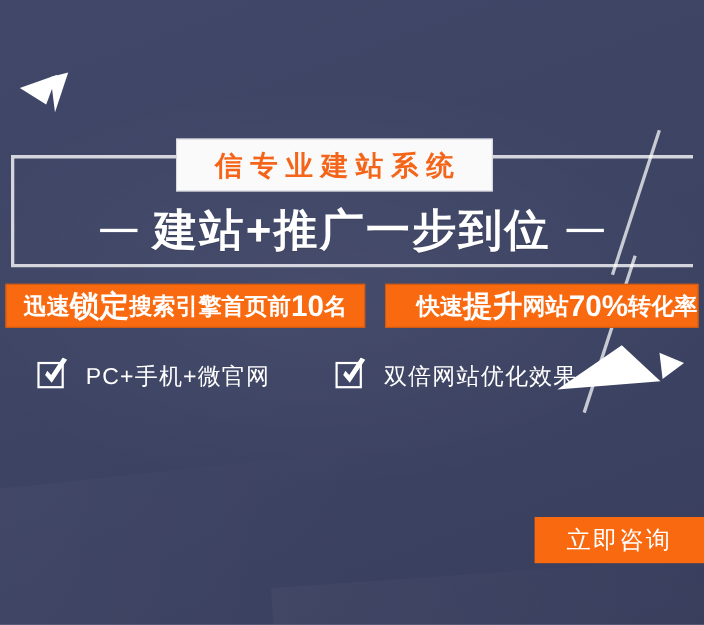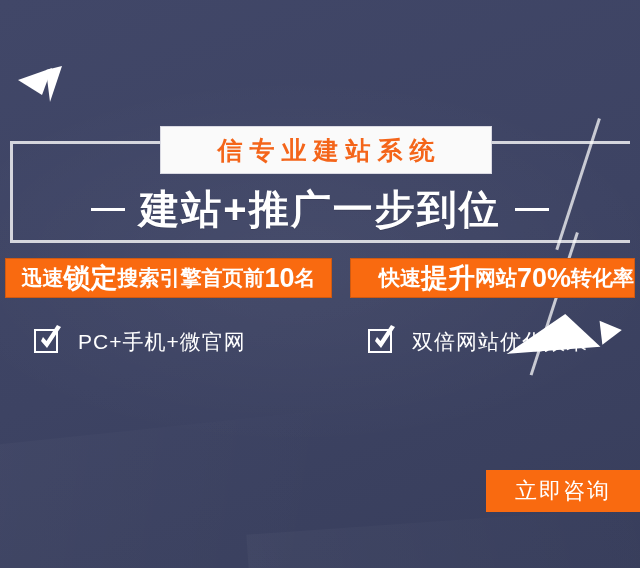--- a/index.html
+++ b/index.html
@@ -66,21 +66,21 @@
     left: 250px; top: 520px;
     width: 420px; height: 120px;
     background: linear-gradient(80deg, rgba(255,255,255,0.03), rgba(255,255,255,0));
     transform: rotate(-4deg);
   }
 
   
   .badge {
     position: absolute;
     left: 160px; top: 126px;
-    width: 332px; height: 48px;
+    width: 288px; height: 48px;
     background: #fafafa;
     border: 1px solid #d9d9e2;
     box-sizing: border-box;
     display: flex;
     align-items: center;
     justify-content: center;
   }
   .badge-text {
     color: #f4651a;
     font-size: 25px;
@@ -143,21 +143,21 @@
     width: 600px;
   }
   .feat-row {
     display: flex;
     margin-bottom: 16px;
   }
   .feat {
     display: flex;
     align-items: center;
   }
-  .feat-col-1 { width: 334px; flex: none; }
+  .feat-col-1 { width: 271px; flex: none; }
   .feat-col-2 { flex: 1; }
   .checkbox {
     width: 26px; height: 26px;
     flex: none;
     position: relative;
     margin-right: 18px;
   }
   .checkbox .box {
     position: absolute;
     left: 0; top: 0;

